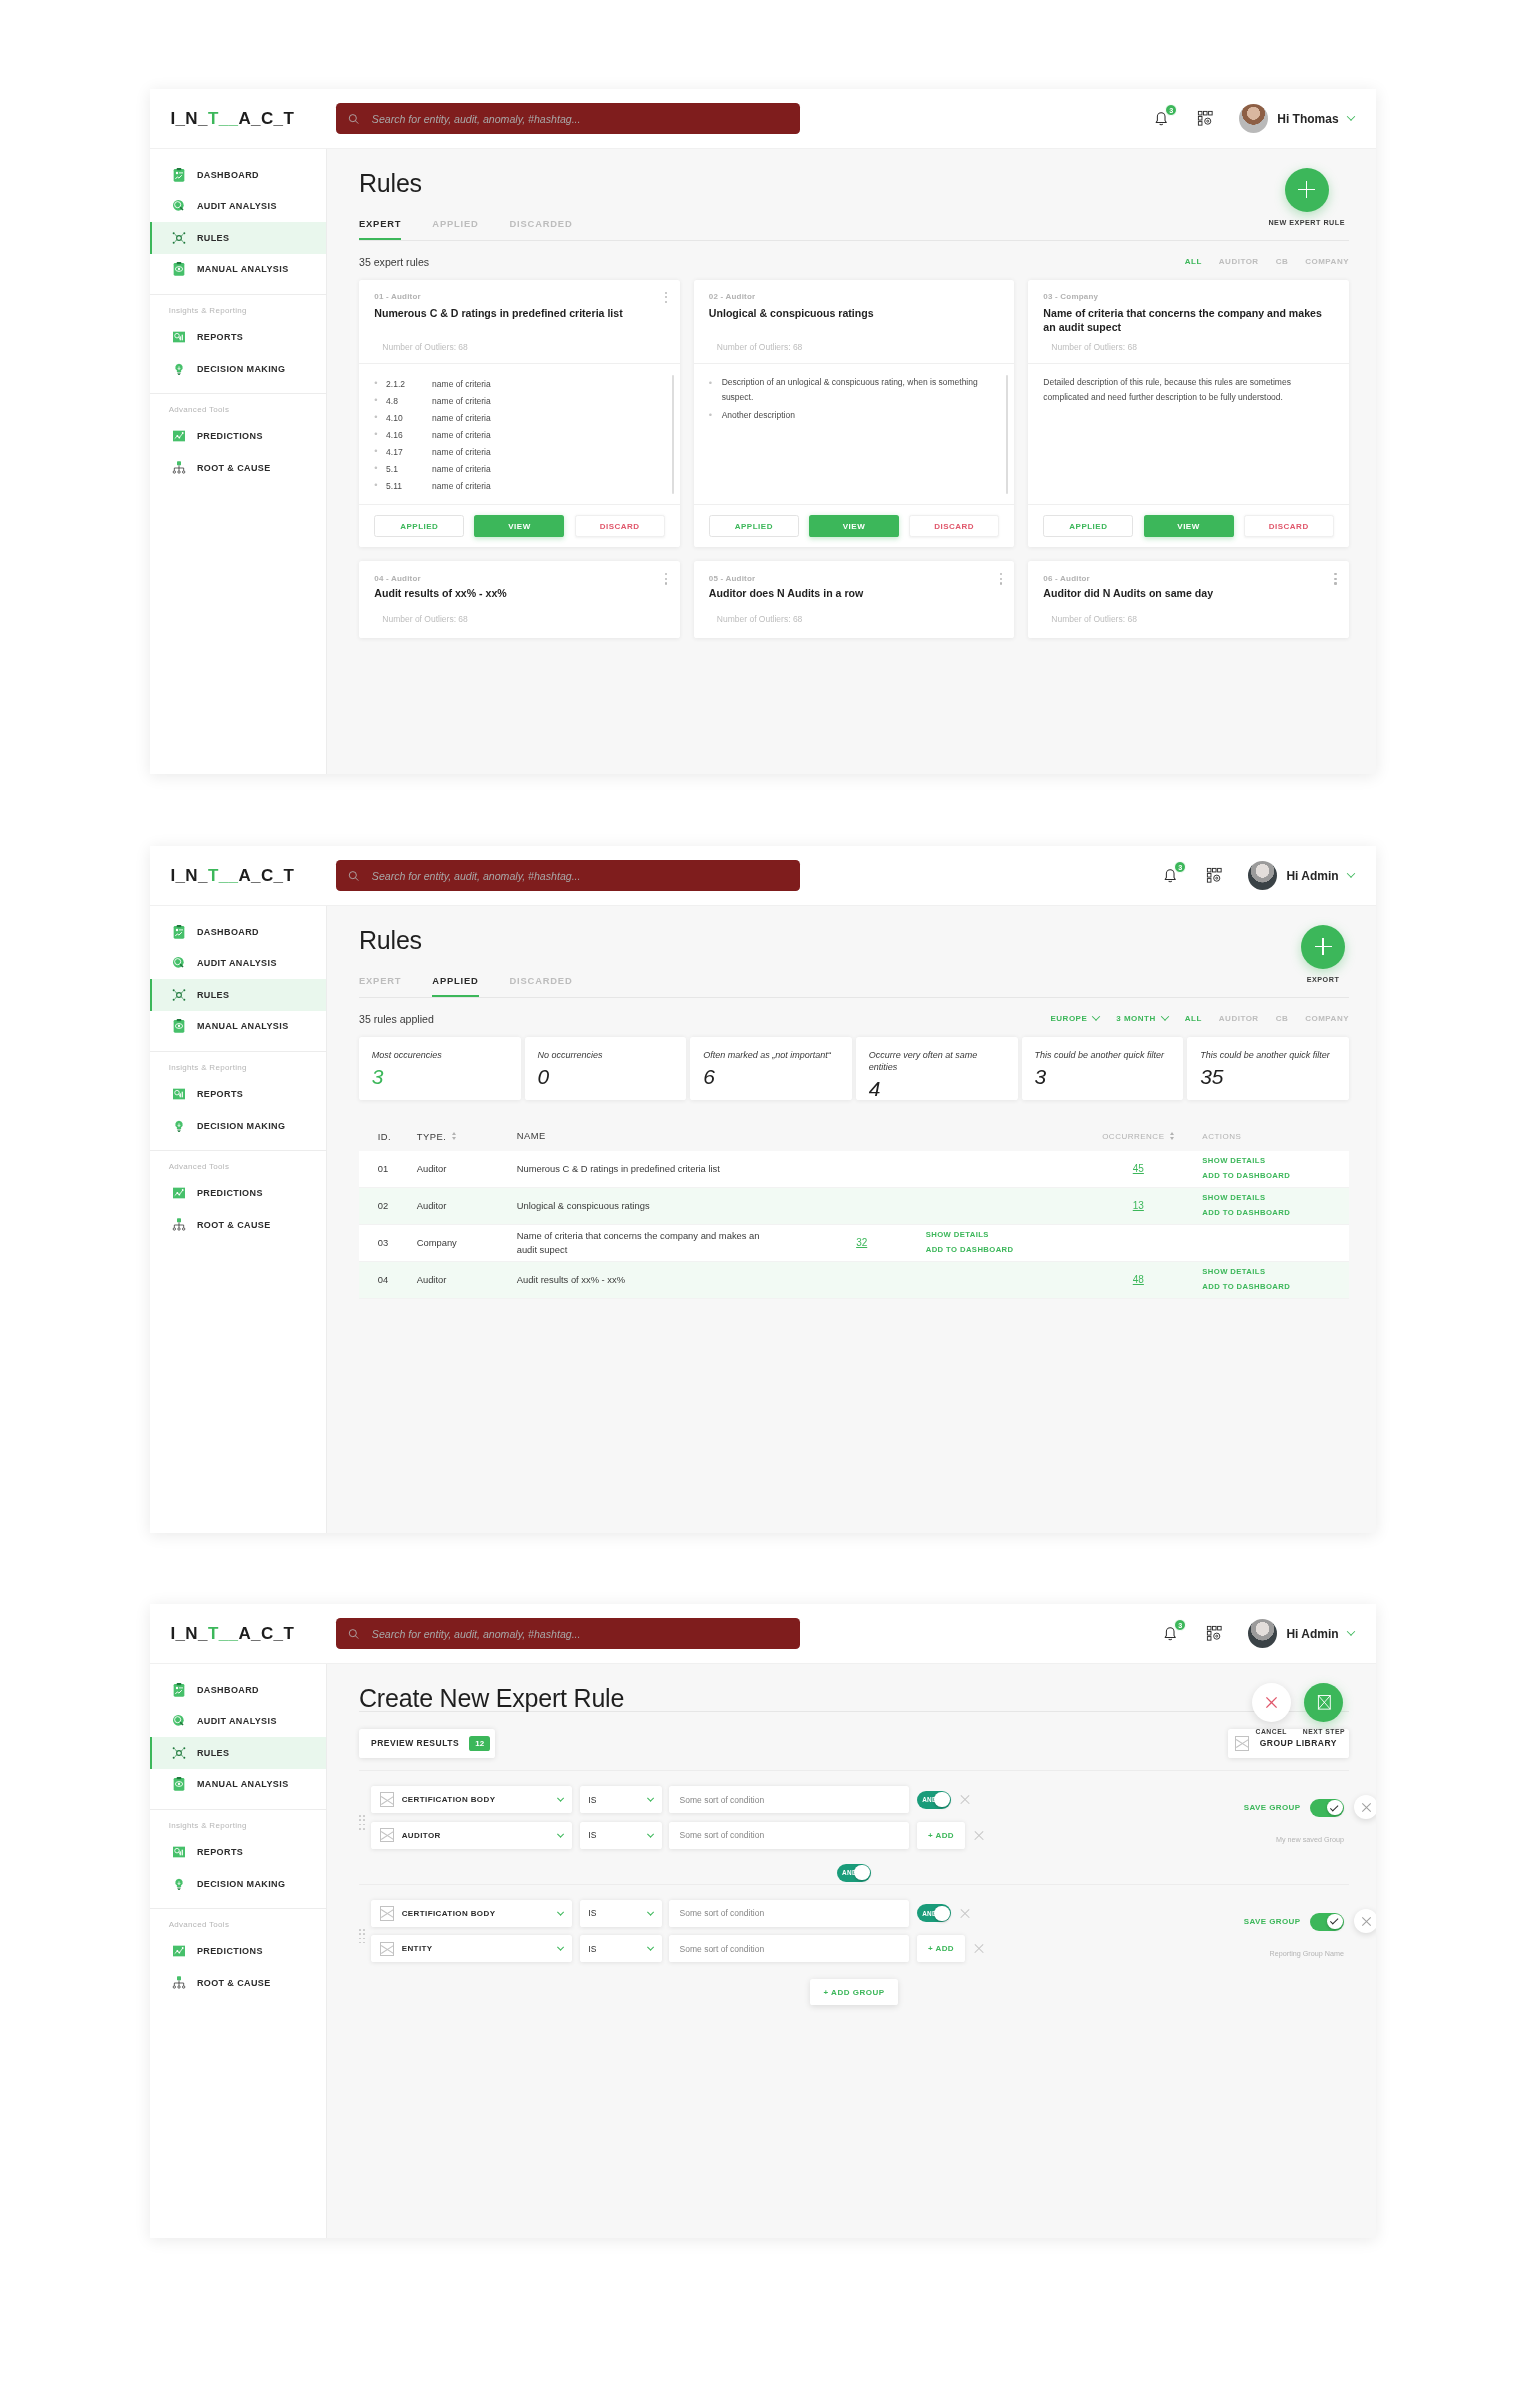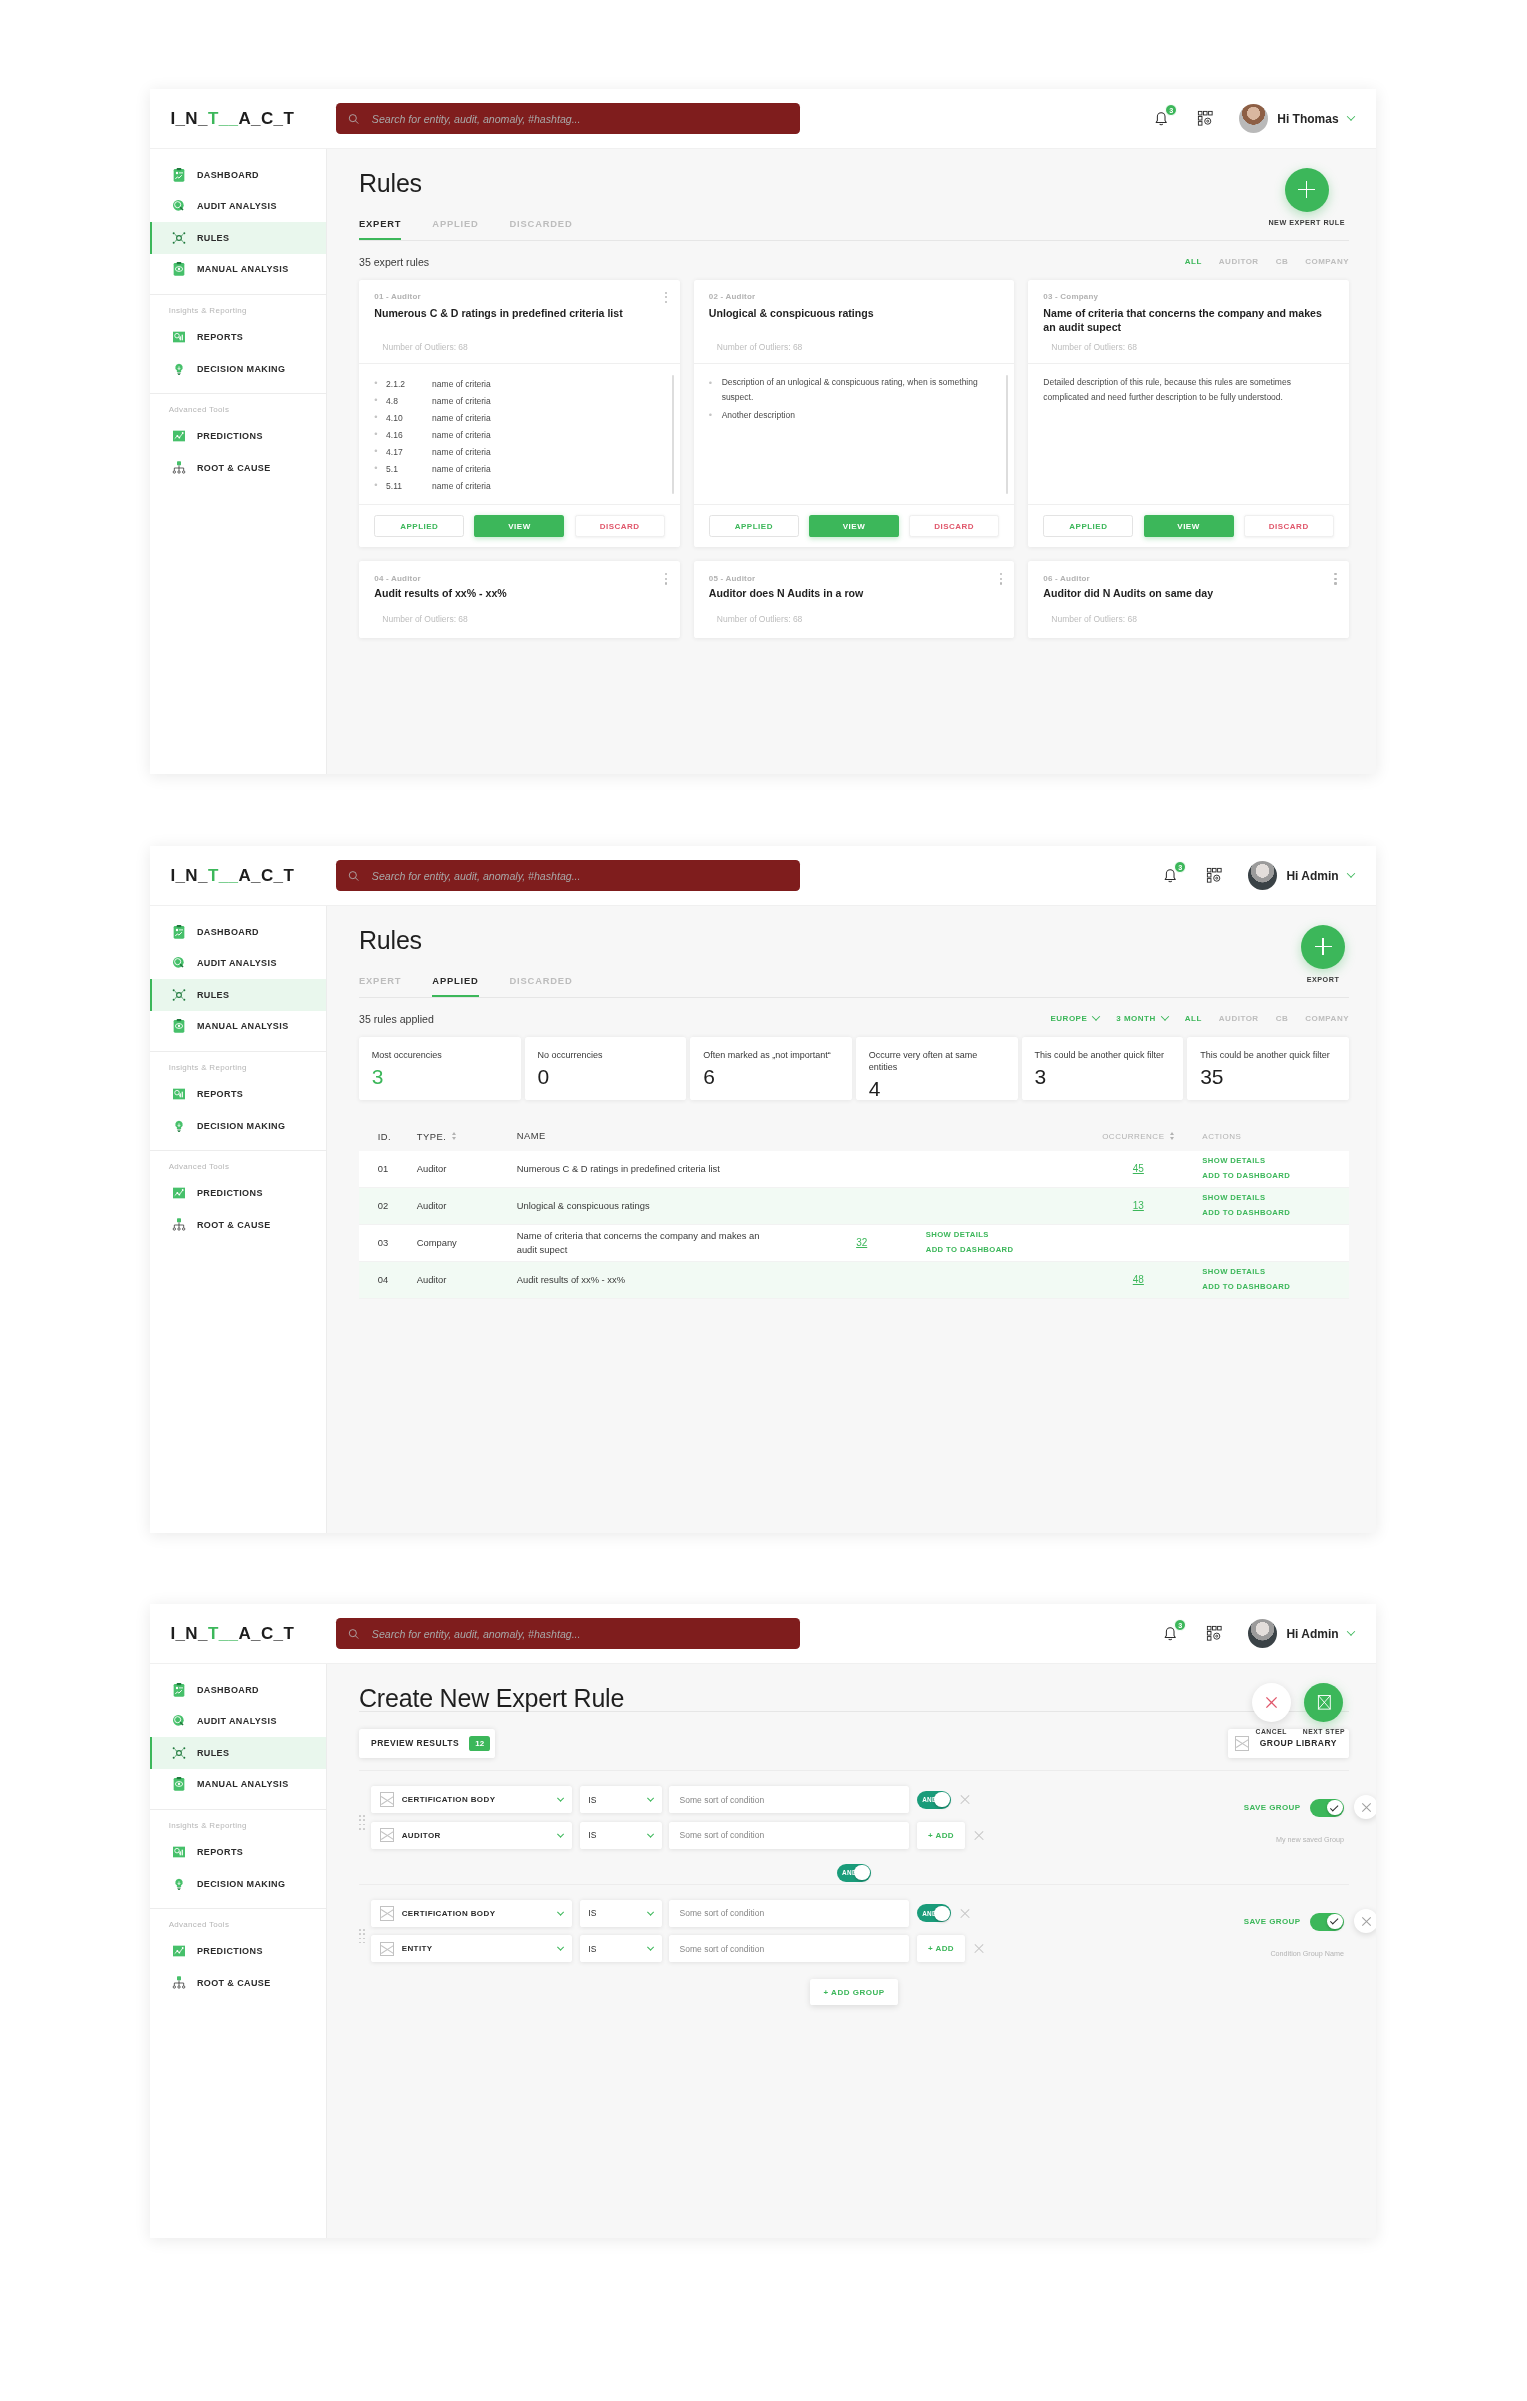--- a/index.html
+++ b/index.html
@@ -224,21 +224,21 @@
 
   .mini-card {
     flex: 1; background: #fff; border-radius: 2.6px;
     box-shadow: 0 0.9px 4.3px rgba(0,0,0,0.07);
     padding: 12.8px 15.3px 12.8px 15.3px; position: relative; min-width: 0;
     height: 77px;
   }
   .mini-title { font-size: 10.6px; font-weight: 700; color: #1f1f1f; margin-top: 4.3px; }
 
   
-  .stat-grid { display: flex; gap: 4px; }
+  .stat-grid { display: flex; gap: 4px; font-style: italic; }
   .stat-card {
     flex: 1; background: #fff; border-radius: 2.6px;
     box-shadow: 0 0.9px 4.3px rgba(0,0,0,0.07);
     padding: 12px 12.8px 10.2px 12.8px; min-width: 0; height: 63px;
   }
   .stat-label { font-size: 9px; color: #3a3a3a; line-height: 1.35; }
   .stat-value { font-size: 21px; font-weight: 400; color: #1f1f1f; margin-top: 5.1px; line-height: 1; }
   .stat-value.accent { color: #3cb75a; }
 
   
@@ -1287,21 +1287,21 @@
                 </div>
                 <div class="grp-right">
                   <div class="save-grp">
                     <span class="save-grp-label">SAVE GROUP</span>
                     <span class="toggle-save">
                         <span class="knob">
                           <span class="check"></span>
                         </span>
                       </span>
                   </div>
-                  <div class="grp-name">Condition Group Name</div>
+                  <div class="grp-name">Reporting Group Name</div>
                   <div class="close-grp">
                     <svg width="11" height="11" viewBox="0 0 13 13">
                         <line x1="1.5" y1="1.5" x2="11.5" y2="11.5" stroke="#9e9e9e" stroke-width="1.2"></line>
                         <line x1="11.5" y1="1.5" x2="1.5" y2="11.5" stroke="#9e9e9e" stroke-width="1.2"></line>
                       </svg>
                   </div>
                 </div>
               </div>
               <div class="addgroup-wrap">
                 <div class="addgroup">+ ADD GROUP</div>

